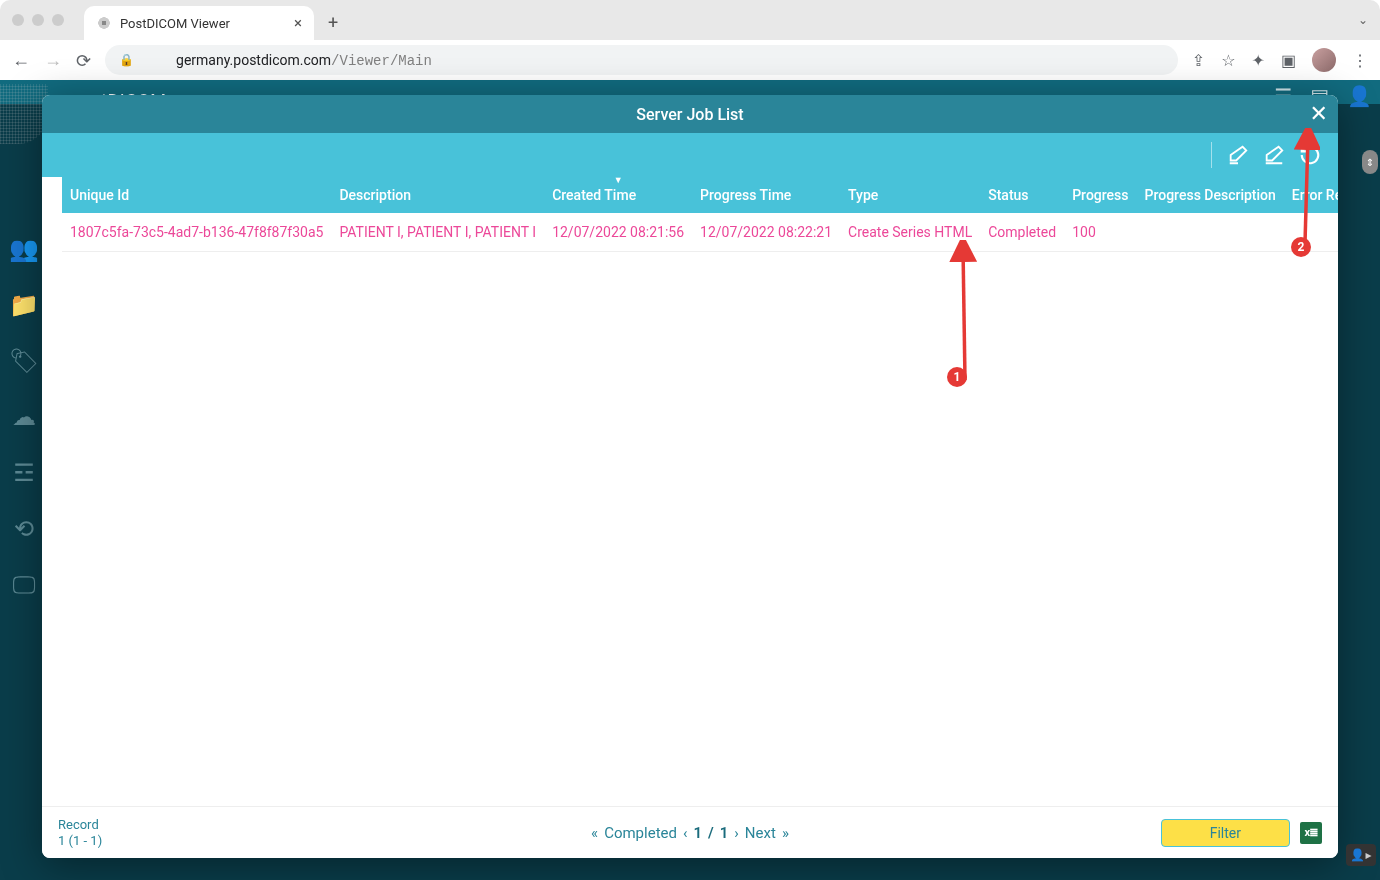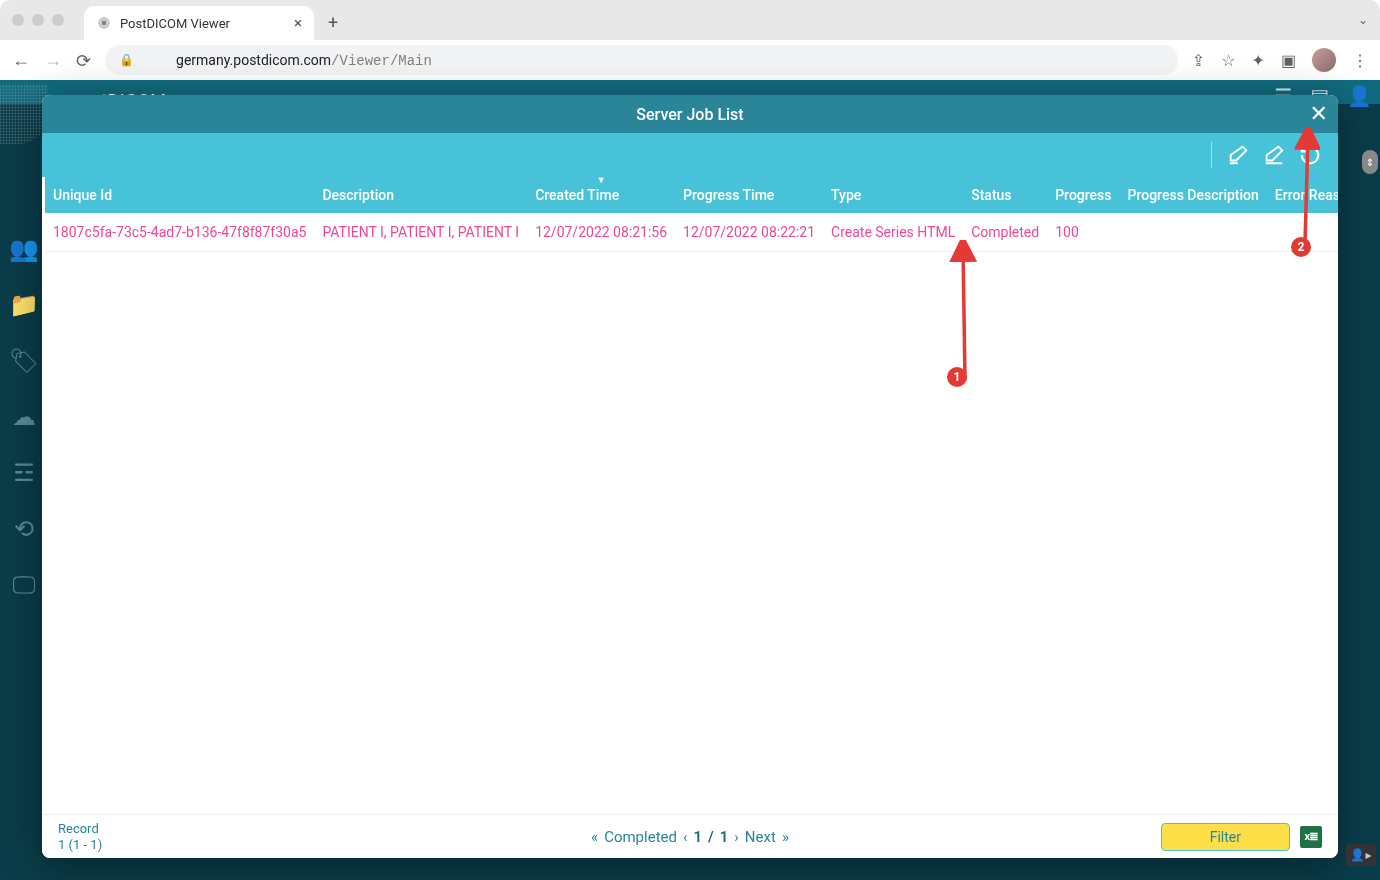--- a/index.html
+++ b/index.html
@@ -245,21 +245,21 @@
       width: 32px;
       height: 32px;
       display: flex;
       align-items: center;
       justify-content: center;
       cursor: pointer;
     }
     .table-wrapper {
       flex: 1;
       overflow: auto;
-      padding: 0 3px;
+      padding: 0 20px;
     }
     table {
       width: 100%;
       border-collapse: collapse;
       font-size: 14px;
     }
     thead th {
       background: #48c2d9;
       color: #fff;
       text-align: left;
@@ -277,21 +277,21 @@
       font-size: 9px;
       color: #fff;
     }
     tbody td {
       padding: 11px 8px;
       color: #ec4899;
       border-bottom: 1px solid #eee;
       white-space: nowrap;
     }
     .modal-footer {
-      height: 44px;
+      height: 52px;
       background: #fff;
       border-top: 1px solid #eee;
       display: flex;
       align-items: center;
       padding: 0 16px;
       font-size: 13px;
       color: #2a8599;
     }
     .record-info {
       line-height: 1.2;

